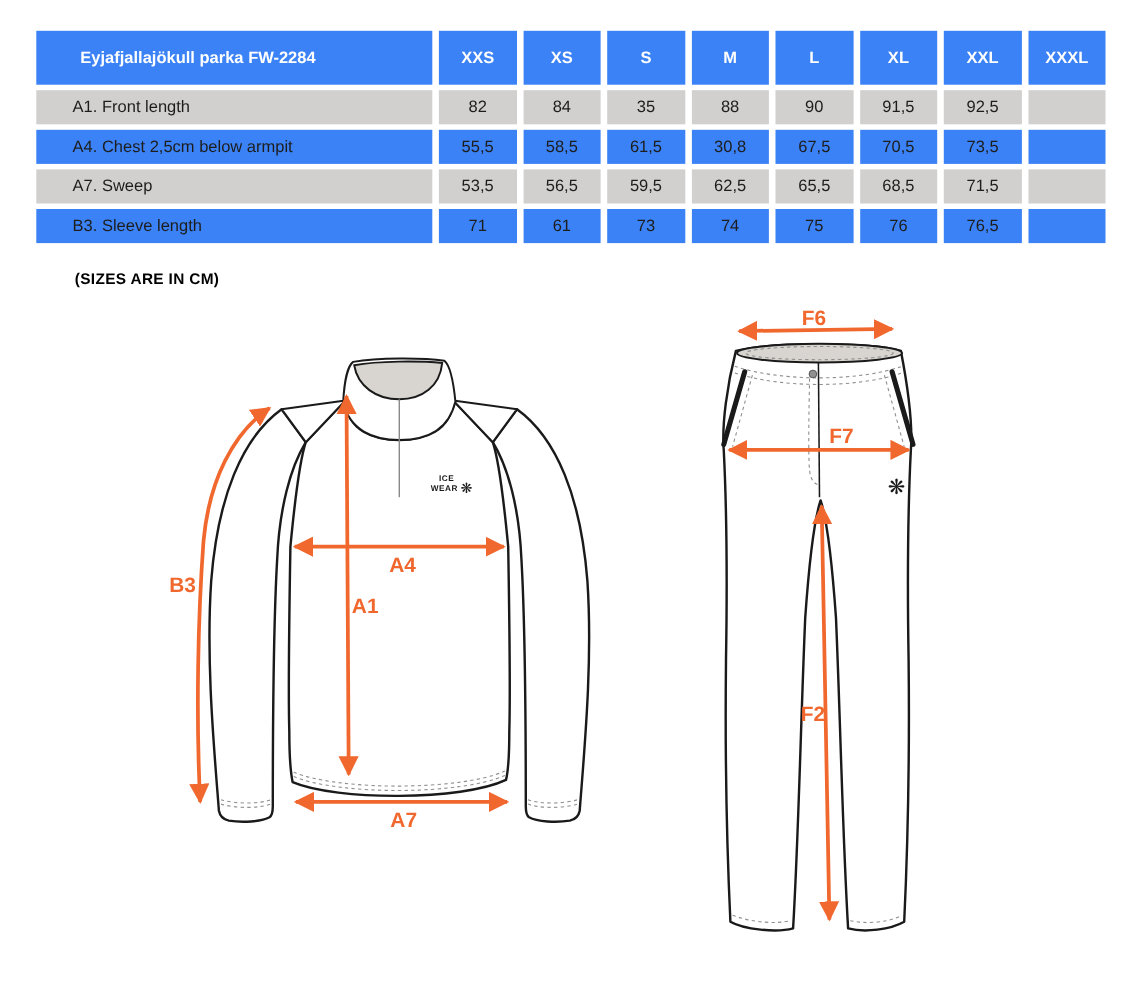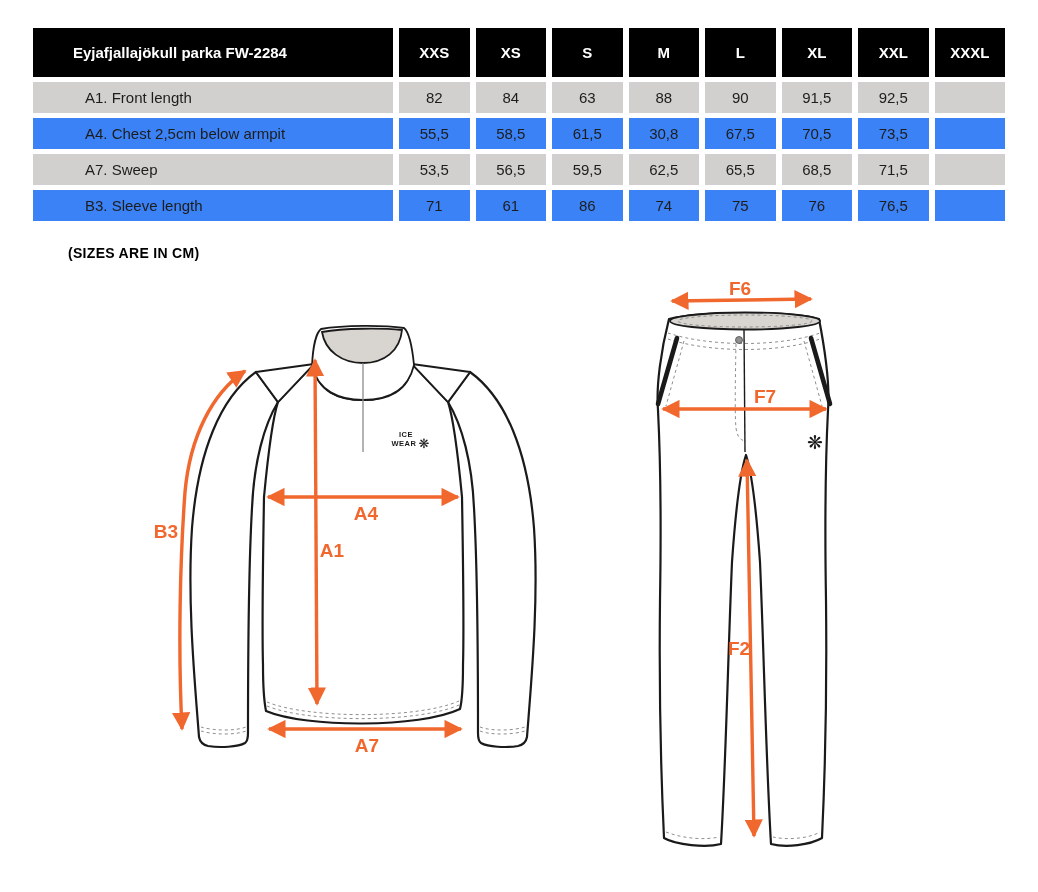--- a/index.html
+++ b/index.html
@@ -7,30 +7,30 @@
     width:1038px; height:892px; position:relative; background:#ffffff;
     font-family:"Liberation Sans", sans-serif; overflow:hidden;
   }
 
   
   table.size-chart {
     position:absolute; left:27px; top:23px; width:984px;
     border-collapse:separate; border-spacing:6px 5px; table-layout:fixed;
   }
   table.size-chart th {
-    background:#000000; color:#ffffff; font-weight:700; font-size:15px;
+    background:#3b82f6; color:#ffffff; font-weight:700; font-size:15px;
     height:49px; text-align:center; padding:0;
   }
   table.size-chart th.prod {
     width:320px; text-align:left; padding-left:40px;
   }
   table.size-chart td {
     height:31px; font-size:15px; color:#1d1d1b; text-align:center; padding:0;
   }
-  table.size-chart td.lbl { text-align:left; padding-left:52px; }
+  table.size-chart td.lbl { text-align:left; padding-left:33px; }
   tr.row-dark  td { background:#d2d0ce; }
   tr.row-light td { background:#3b82f6; }
 
   
   .cm-note {
     position:absolute; left:68px; top:245px;
     color:#000000; font-size:14px; font-weight:700; letter-spacing:0.3px;
   }
 
   
@@ -61,21 +61,21 @@
       <th>XL</th>
       <th>XXL</th>
       <th>XXXL</th>
     </tr>
   </thead>
   <tbody>
     <tr class="row-dark">
       <td class="lbl">A1. Front length</td>
       <td>82</td>
       <td>84</td>
-      <td>63</td>
+      <td>35</td>
       <td>88</td>
       <td>90</td>
       <td>91,5</td>
       <td>92,5</td>
       <td></td>
     </tr>
     <tr class="row-light">
       <td class="lbl">A4. Chest 2,5cm below armpit</td>
       <td>55,5</td>
       <td>58,5</td>
@@ -94,21 +94,21 @@
       <td>62,5</td>
       <td>65,5</td>
       <td>68,5</td>
       <td>71,5</td>
       <td></td>
     </tr>
     <tr class="row-light">
       <td class="lbl">B3. Sleeve length</td>
       <td>71</td>
       <td>61</td>
-      <td>86</td>
+      <td>73</td>
       <td>74</td>
       <td>75</td>
       <td>76</td>
       <td>76,5</td>
       <td></td>
     </tr>
   </tbody>
 </table>
 
 <div class="cm-note">(SIZES ARE IN CM)</div>

